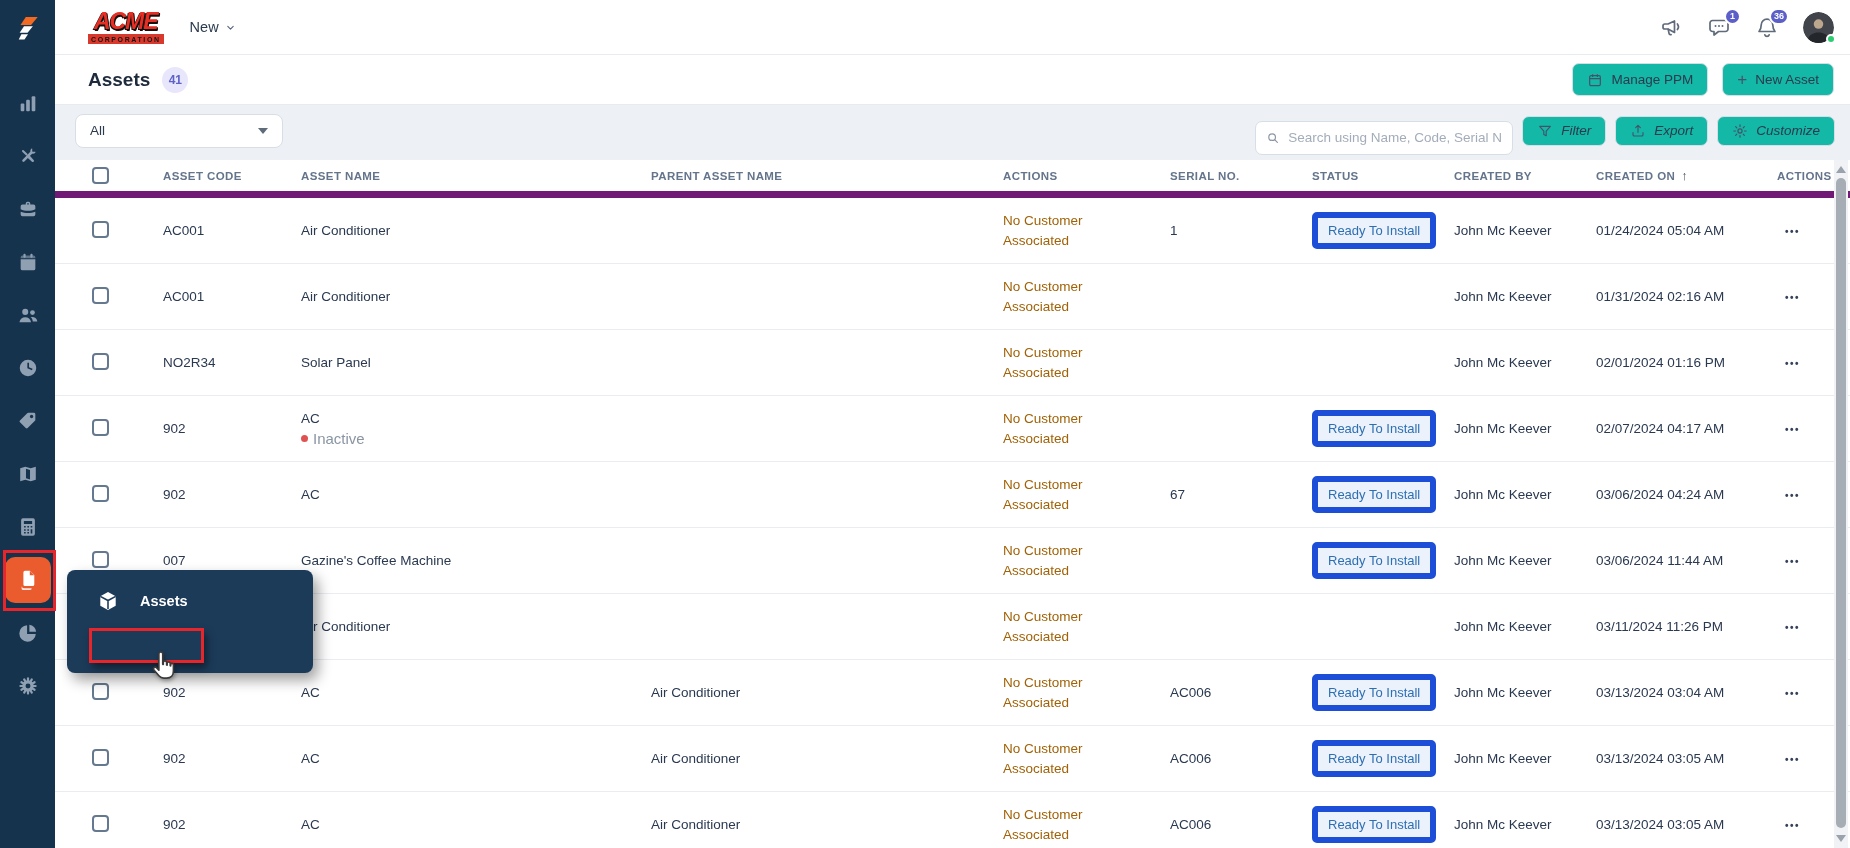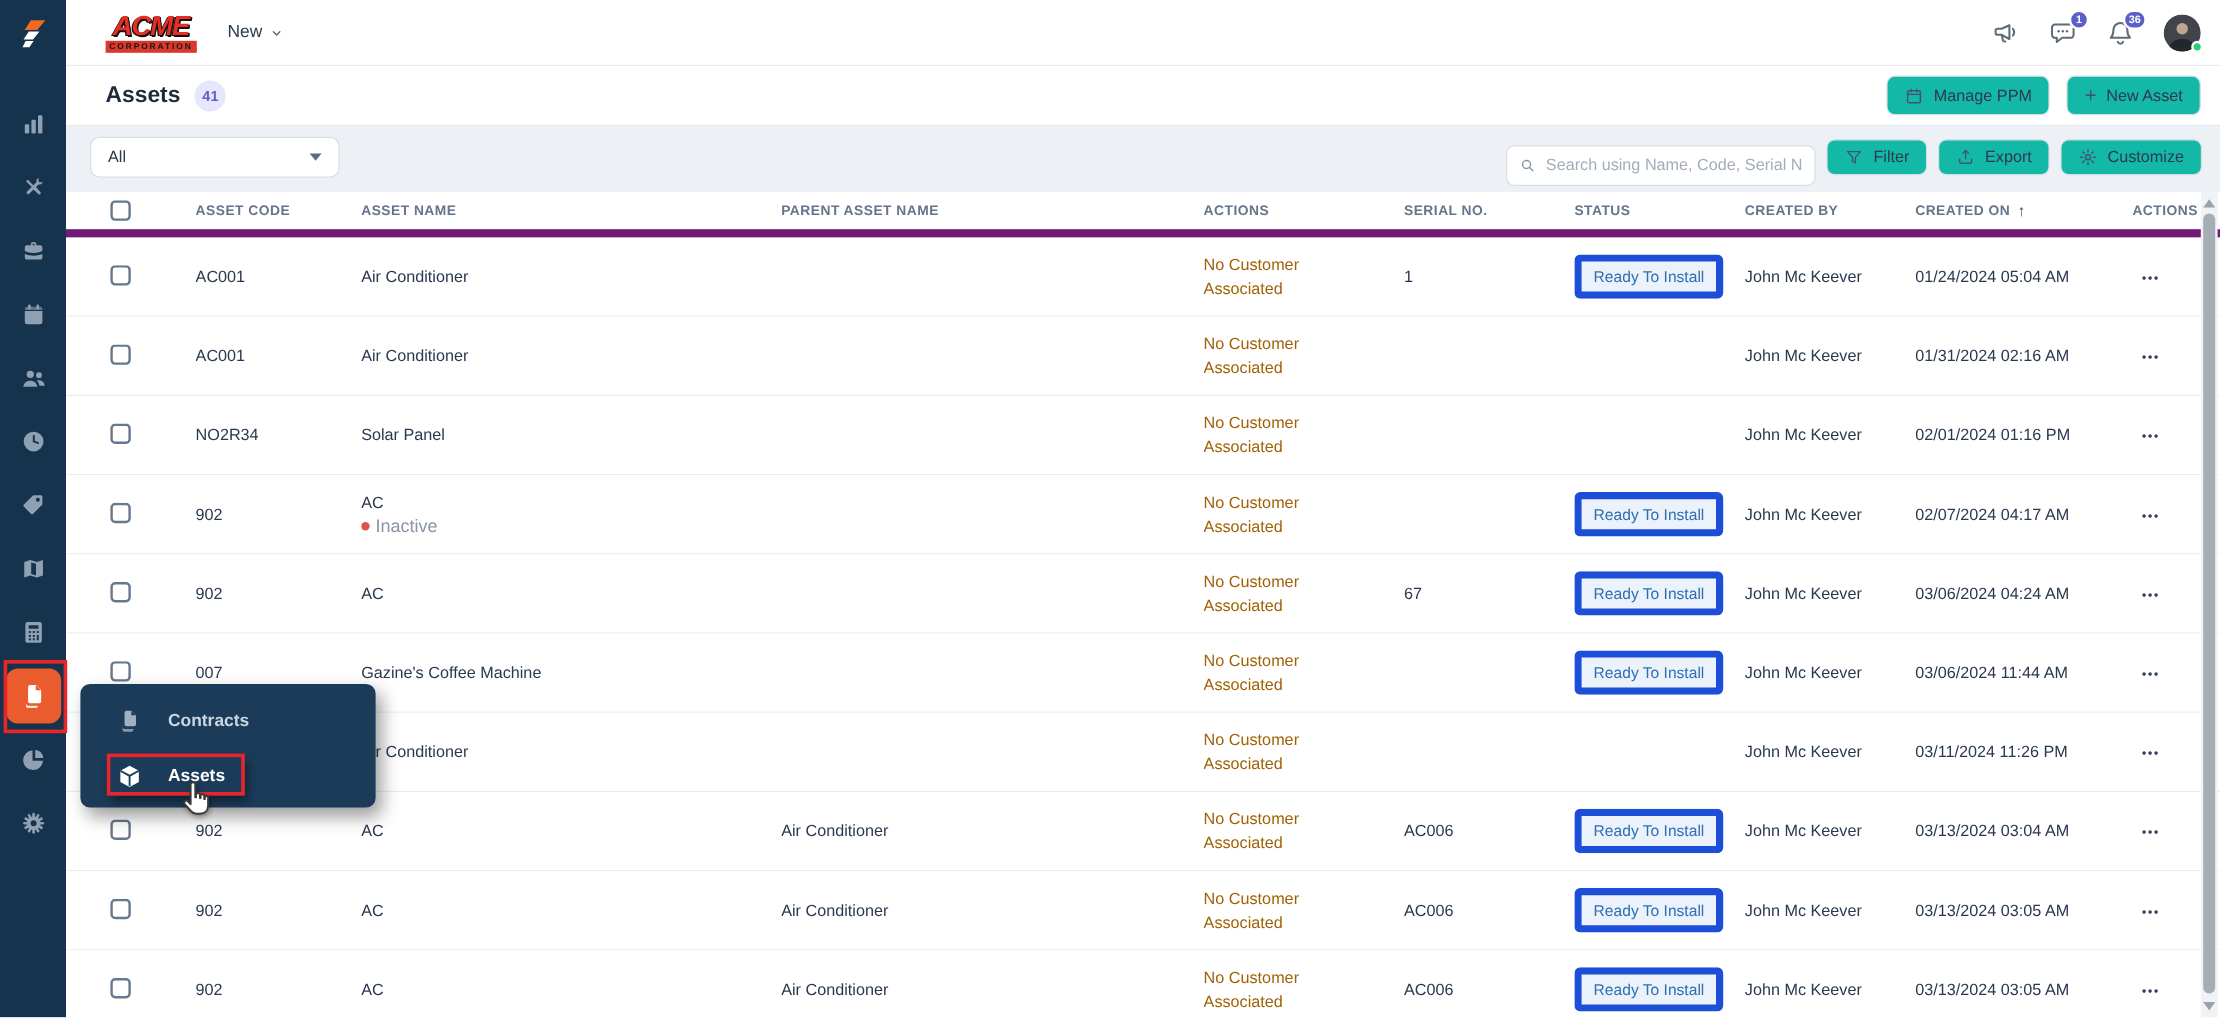--- a/index.html
+++ b/index.html
@@ -51,21 +51,21 @@
   .content { position:absolute; left:55px; top:105px; right:0; bottom:0; background:#edf1f6; }
   .toolbar { position:absolute; left:20px; right:15px; top:8px; height:35px; display:flex; align-items:center; }
   .view-select { width:208px; height:34px; background:#fff; border:1px solid #d8dee6; border-radius:8px; display:flex; align-items:center; padding:0 14px; cursor:pointer; }
   .view-select span { font-size:13.5px; color:#2b3a4e; }
   .caret { margin-left:auto; width:0; height:0; border-left:5px solid transparent; border-right:5px solid transparent; border-top:6px solid #5d6b7a; }
   .tb-right { margin-left:auto; display:flex; align-items:center; gap:9px; }
   .tb-search { width:258px; height:34px; background:#fff; border:1px solid #d8dee6; border-radius:7px; display:flex; align-items:center; gap:8px; padding:0 10px;margin-top:14px; }
   .tb-search svg { width:14px; height:14px; color:#8a95a3; flex:none; }
   .tb-search input { border:none; outline:none; flex:1; font-family:inherit; font-size:13.5px; background:transparent; color:#2b3a4e; }
   .tb-search input::placeholder { color:#a3adb9; }
-  .tbtn { height:30px; }
+  .tbtn { height:30px;font-style:italic; }
 
   
   .table { position:absolute; left:0; right:0; top:55px; bottom:0; background:#fff; overflow:hidden; }
   .thead, .trow { display:grid; grid-template-columns:88px 138px 350px 352px 167px 142px 142px 142px 181px minmax(40px,1fr); padding-left:20px; align-items:center; }
   .thead { height:38px; border-bottom:7px solid #701a75; }
   .hcell { font-size:11.5px; font-weight:700; color:#64748b; letter-spacing:.4px; display:flex; align-items:center; gap:6px; padding-right:10px; }
   .sort { font-size:13px; color:#3f4f63; font-weight:700; }
   .trow { height:66px; border-bottom:1px solid #e9edf2; background:#fff; }
   .cell { font-size:13.5px; color:#2a3950; padding-right:12px; overflow:hidden; }
   .cell.c-cust span { display:inline-block; max-width:112px; color:#a16207; line-height:1.45; }
@@ -547,30 +547,20 @@
     </div>
 
     <div class="vscroll">
       <span class="arr up"></span>
       <span class="thumb"></span>
       <span class="arr dn"></span>
     </div>
   </div>
 
   <div class="flyout" id="flyout">
-      <div class="flyout-item">
-        <span class="f-ic">
-          <svg viewBox="0 0 24 24" fill="currentColor">
-            <path d="M9 2.5h4.8l4 4V15a1.6 1.6 0 0 1-1.6 1.6H9A1.6 1.6 0 0 1 7.4 15V4.1A1.6 1.6 0 0 1 9 2.5z"></path>
-            <path d="M5.6 6v10.6a2.6 2.6 0 0 0 2.6 2.6h7.2v.7a1.6 1.6 0 0 1-1.6 1.6H7.2a1.6 1.6 0 0 1-1.6-1.6V6z" opacity=".8"></path>
-            <path d="M13.6 2.5v4.2h4.2z" fill="#1c3b59"></path>
-          </svg>
-        </span>
-        <span class="f-label">Contracts</span>
-      </div>
       <div class="flyout-item hl">
         <span class="f-ic">
           <svg viewBox="0 0 24 24" fill="currentColor">
             <path d="M12 2.3l8.4 4.6v10.2L12 21.7l-8.4-4.6V6.9L12 2.3z"></path>
             <path d="M12 11.5v9.2M3.6 6.9l8.4 4.6 8.4-4.6" stroke="#1c3b59" stroke-width="1.7" fill="none"></path>
           </svg>
         </span>
         <span class="f-label">Assets</span>
       </div>
     </div>

